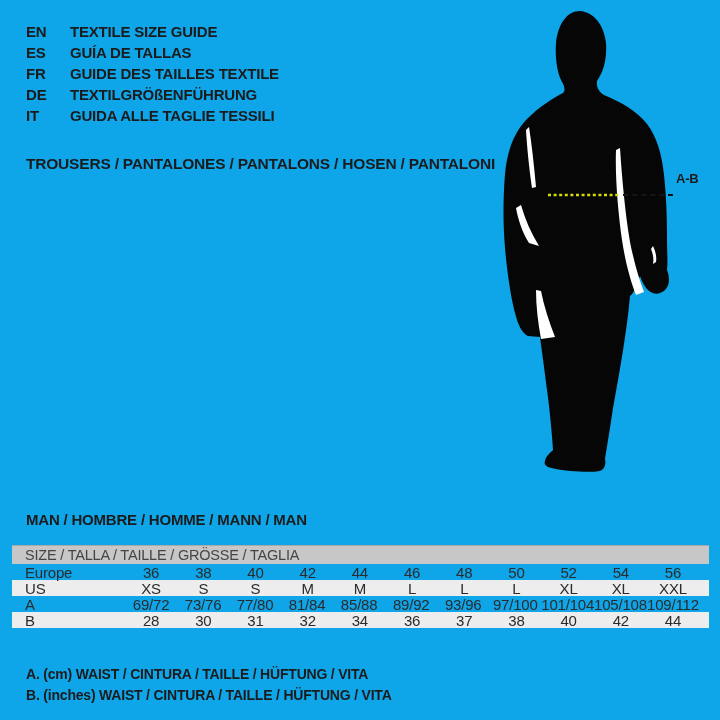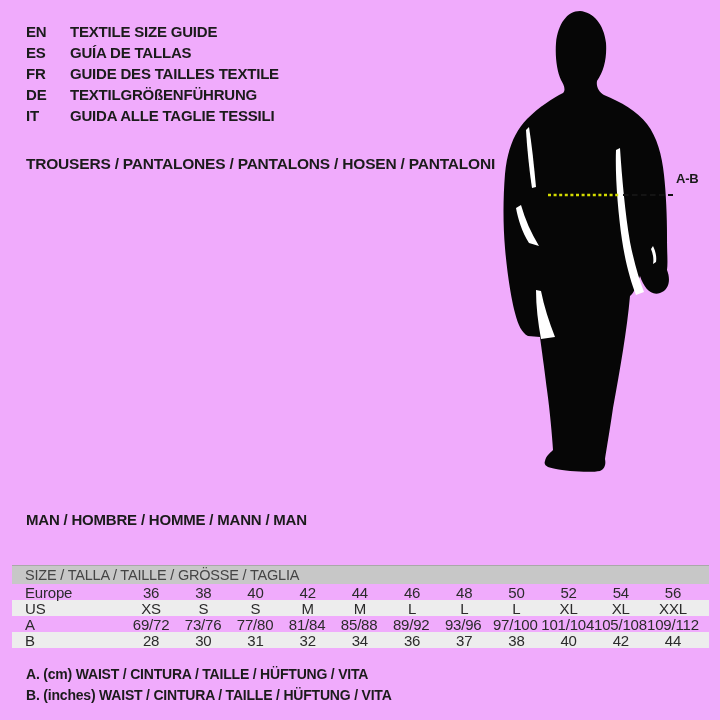--- a/index.html
+++ b/index.html
@@ -1,32 +1,32 @@
 <!DOCTYPE html>
 <html><head>
 <meta charset="utf-8">
 <style>
   html,body{margin:0;padding:0;background:#fff;}
   .canvas{
-    position:relative;width:720px;height:720px;background:#f0abfc;overflow:hidden;
+    position:relative;width:720px;height:720px;background:#0ea5e9;overflow:hidden;
     font-family:"Liberation Sans", sans-serif;color:#1b1b1b;
   }
   
   .lang-block{position:absolute;left:26px;top:21px;}
   .lang-row{display:flex;height:21px;align-items:center;font-weight:700;font-size:15px;letter-spacing:-0.2px;}
   .lang-code{width:44px;flex:none;}
   
   .category{position:absolute;left:26px;top:131px;font-weight:700;font-size:15.5px;letter-spacing:-0.2px;margin-top:24px;}
   
   .figure-wrap{position:absolute;left:470px;top:0;width:250px;height:500px;}
   .measure-label{position:absolute;left:676px;top:171px;font-weight:700;font-size:13px;letter-spacing:-0.2px;}
   
   .section-label{position:absolute;left:26px;top:511px;font-weight:700;font-size:15px;letter-spacing:-0.2px;}
   
-  .size-table{position:absolute;left:12px;top:545px;width:697px;font-size:15px;color:#2b2b2b;letter-spacing:-0.2px;margin-top:20px;}
+  .size-table{position:absolute;left:12px;top:545px;width:697px;font-size:15px;color:#2b2b2b;letter-spacing:-0.2px;}
   .size-head{height:18px;background:#c7c7c7;border-top:1px solid #a9a9a9;display:flex;align-items:center;
     padding-left:13px;color:#454545;font-size:14.5px;}
   .size-row{height:16px;display:flex;align-items:center;}
   .size-row:nth-child(even){background:#ededed;}
   .row-label{width:100px;padding-left:13px;flex:none;}
   .row-cells{flex:1;display:flex;padding-right:10px;}
   .cell{flex:1;text-align:center;}
   
   .notes{position:absolute;left:26px;top:666px;font-weight:700;font-size:14px;letter-spacing:-0.2px;}
   .note-line{height:21px;}

